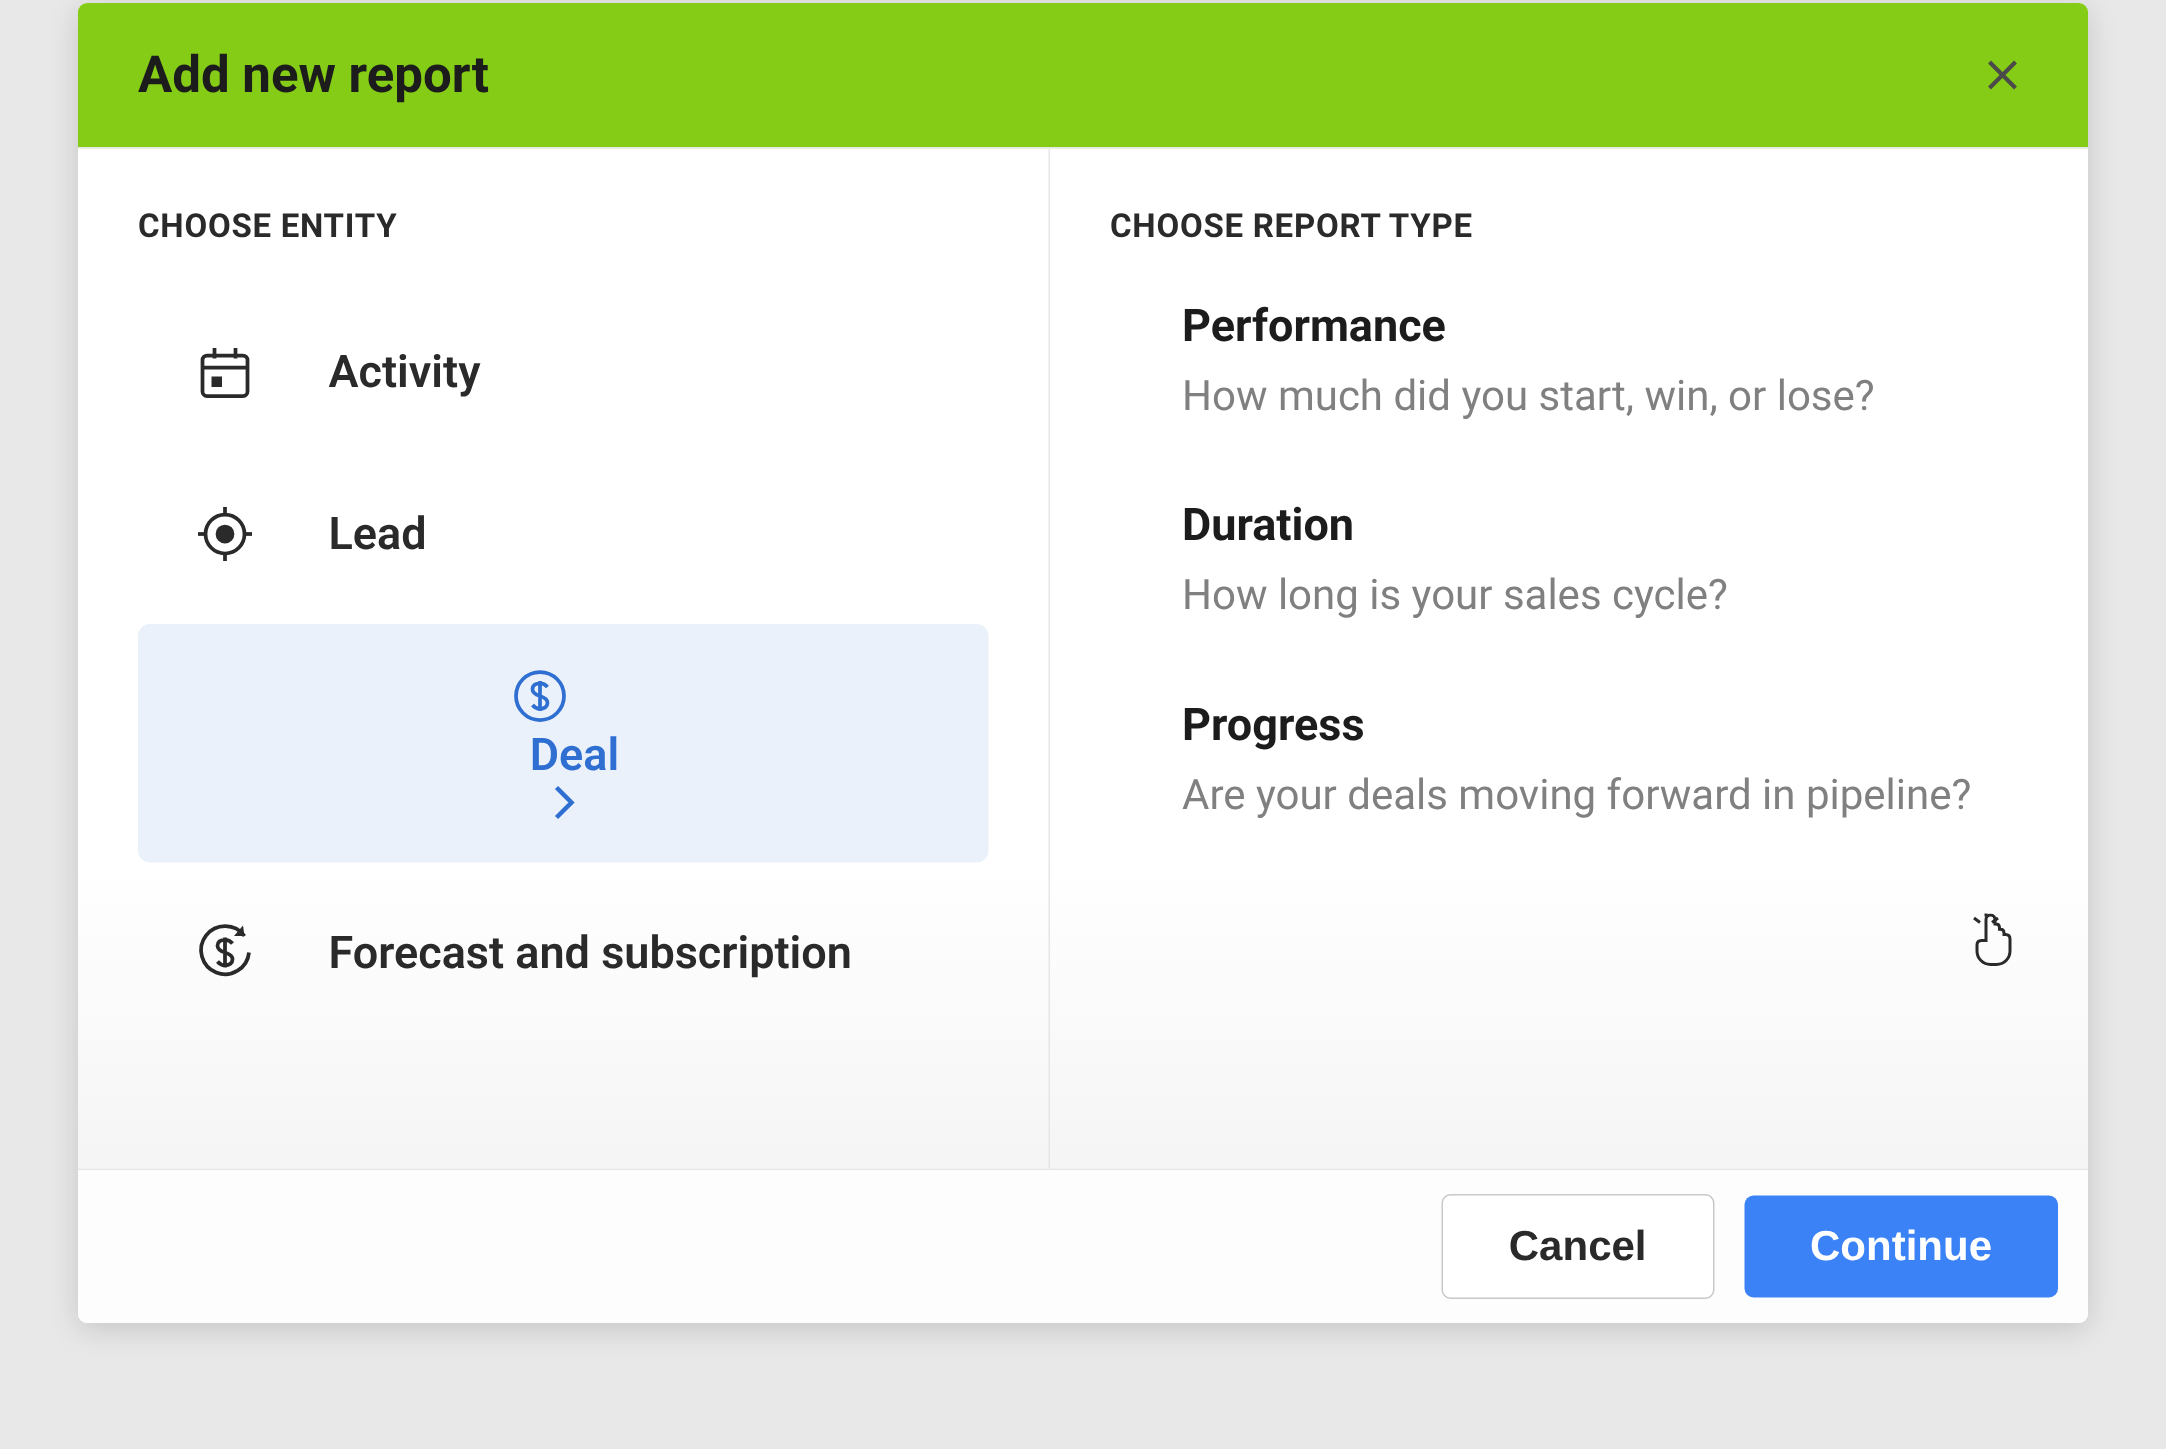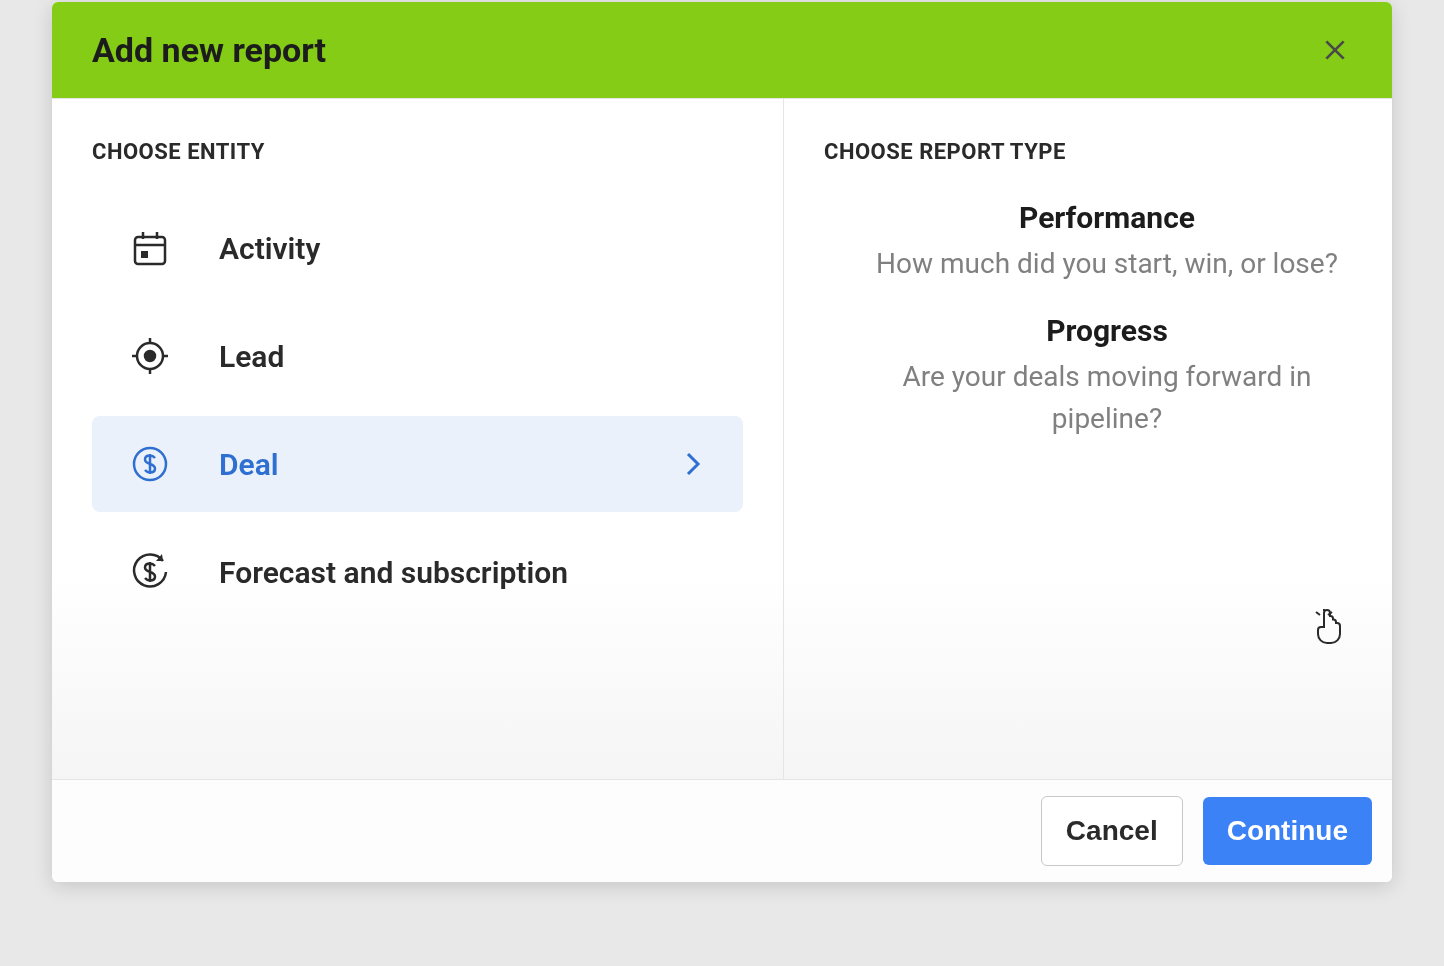--- a/index.html
+++ b/index.html
@@ -61,21 +61,21 @@
       fill: none;
     }
     
     .modal-body {
       display: flex;
       min-height: 680px;
       background: linear-gradient(to bottom, #ffffff 0%, #ffffff 70%, #f5f5f5 100%);
     }
     
     .left-column {
-      width: 732px;
+      width: 648px;
       padding: 40px 40px 40px 40px;
       border-right: 1px solid #e5e5e5;
     }
     
     .right-column {
       flex: 1;
       padding: 40px 50px 40px 40px;
       position: relative;
     }
     
@@ -98,20 +98,21 @@
       display: flex;
       align-items: center;
       padding: 26px 36px 26px 36px;
       border-radius: 8px;
       cursor: pointer;
       transition: background 0.15s;
     }
     
     .entity-item.selected {
       background: #eaf1fb;
+      flex-direction: column;
     }
     
     .entity-icon {
       width: 44px;
       height: 44px;
       display: flex;
       align-items: center;
       justify-content: center;
       margin-right: 32px;
       flex-shrink: 0;
@@ -154,23 +155,22 @@
       width: 18px;
       height: 28px;
       stroke: #2f6fd1;
       stroke-width: 3;
       fill: none;
     }
     
     .report-type-list {
       display: flex;
       flex-direction: column;
-      gap: 28px;
+      gap: 48px;
       padding-left: 48px;
-      text-align: center;
     }
     
     .report-type-item {
       cursor: pointer;
     }
     
     .report-type-title {
       font-size: 30px;
       font-weight: 700;
       color: #1c1c1c;
@@ -188,21 +188,21 @@
       display: flex;
       justify-content: flex-end;
       align-items: center;
       padding: 16px 20px;
       gap: 20px;
       border-top: 1px solid #e5e5e5;
       background: #fdfdfd;
     }
     
     .btn {
-      padding: 18px 24px;
+      padding: 18px 44px;
       font-size: 28px;
       font-weight: 600;
       border-radius: 6px;
       cursor: pointer;
       border: none;
     }
     
     .btn-cancel {
       background: #ffffff;
       color: #2a2a2a;
@@ -309,20 +309,24 @@
     <div class="right-column">
       <div class="section-label">CHOOSE REPORT TYPE</div>
       <div class="report-type-list">
 
         <div class="report-type-item">
           <div class="report-type-title">Performance</div>
           <div class="report-type-desc">How much did you start, win, or lose?</div>
         </div>
 
 
+        <div class="report-type-item">
+          <div class="report-type-title">Duration</div>
+          <div class="report-type-desc">How long is your sales cycle?</div>
+        </div>
 
         <div class="report-type-item">
           <div class="report-type-title">Progress</div>
           <div class="report-type-desc">Are your deals moving forward in pipeline?</div>
         </div>
 
       </div>
 
       <div class="cursor-pointer-icon">
         <svg viewBox="0 0 32 36" fill="none" stroke="#2a2a2a" stroke-width="2">

